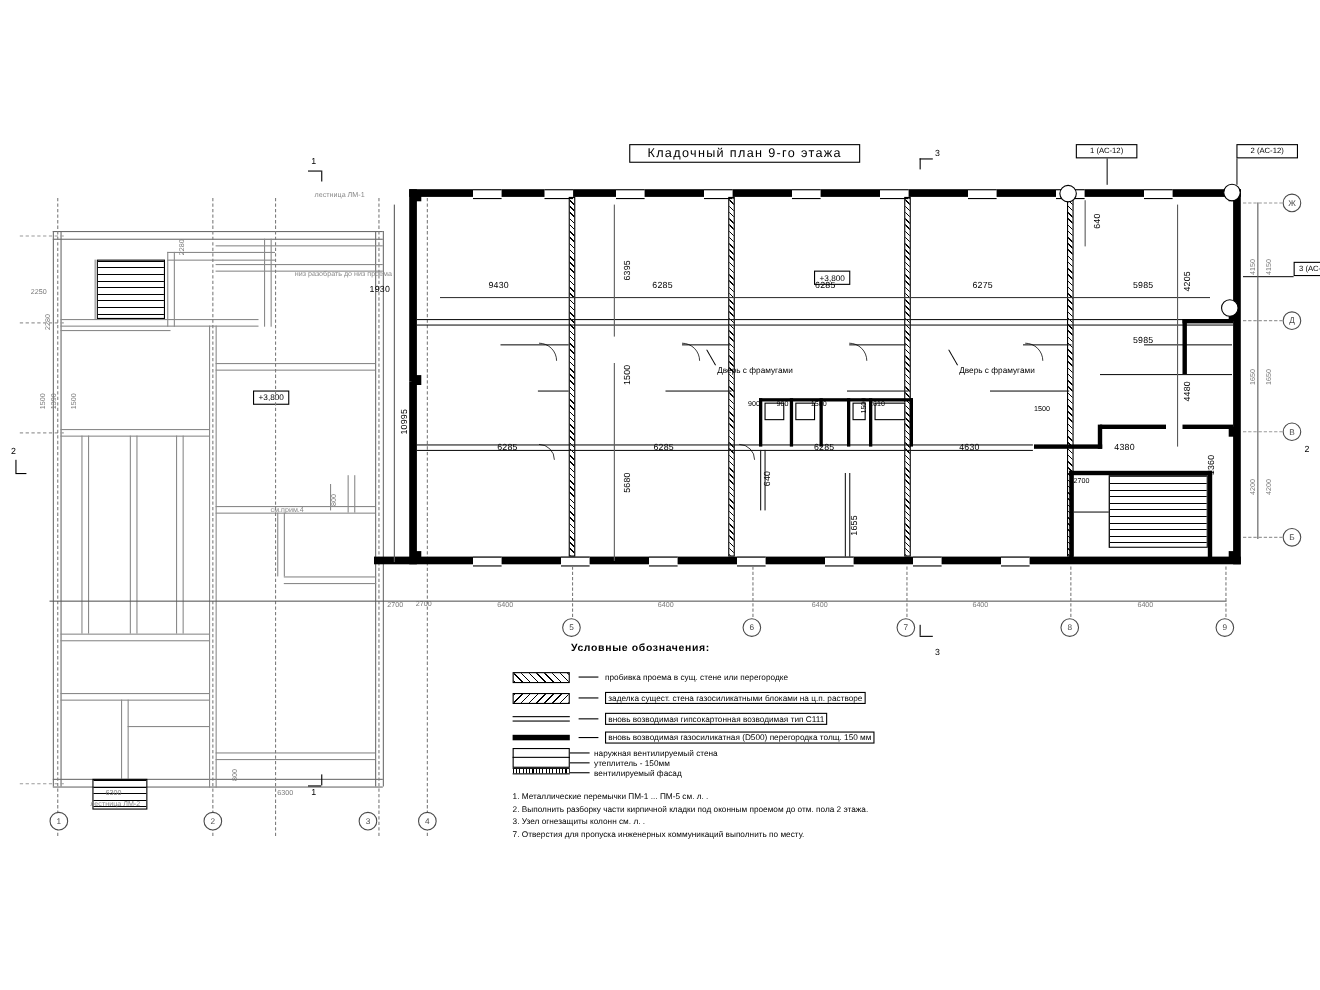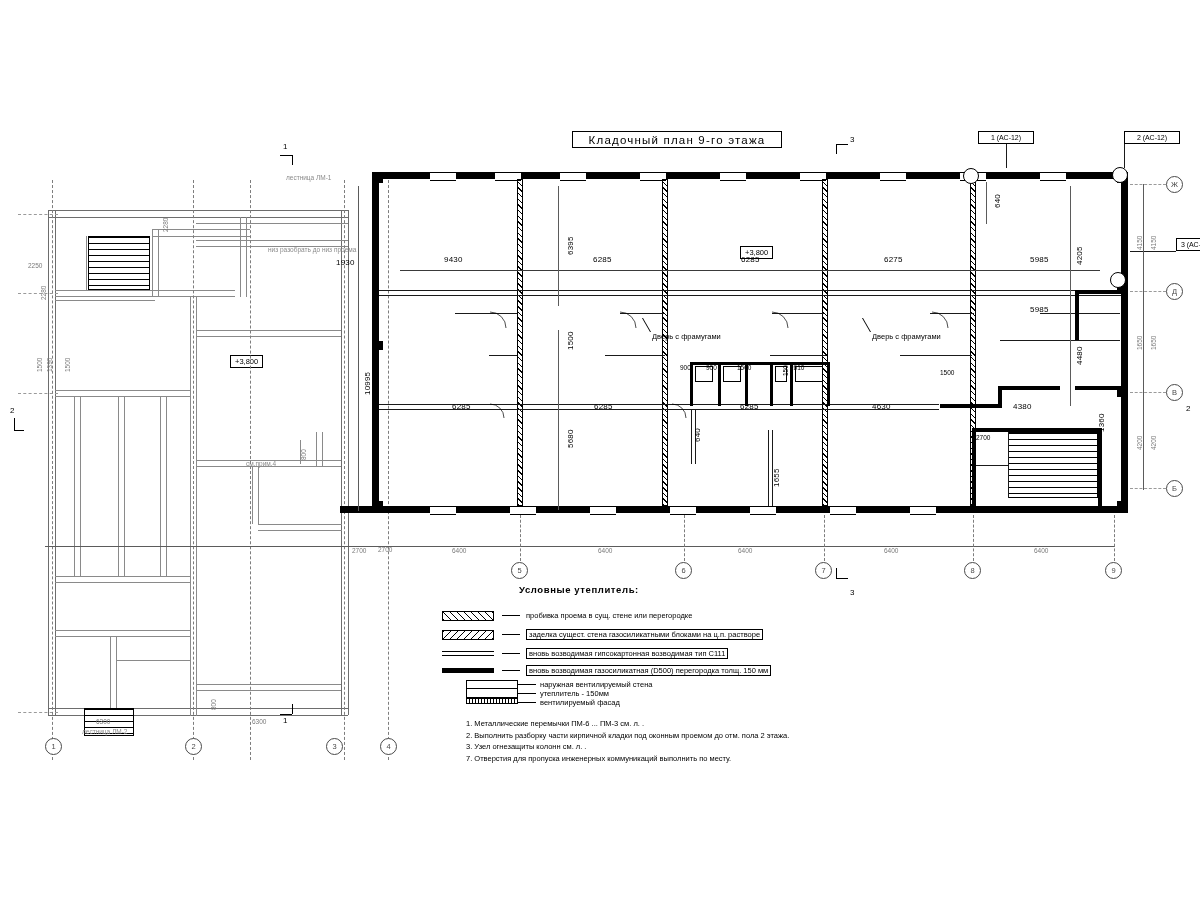--- a/index.html
+++ b/index.html
@@ -173,21 +173,21 @@
   #legend-title {
     position: absolute;
     left: 519px;
     top: 584px;
     font-size: 9.5px;
     font-weight: bold;
     letter-spacing: 0.6px;
   }
   .legend-row {
     position: absolute;
-    left: 442px;
+    left: 466px;
     height: 13px;
     display: flex;
     align-items: center;
   }
   .legend-swatch {
     width: 52px;
     height: 10px;
     box-sizing: border-box;
     border: 1px solid #000;
     margin-right: 8px;
@@ -582,21 +582,21 @@
     <div class="dim-grey" style="left:738px; top:547px;">6400</div>
     <div class="dim-grey" style="left:884px; top:547px;">6400</div>
     <div class="dim-grey" style="left:1034px; top:547px;">6400</div>
     <div class="v-line v-dash" style="left:520px; top:515px; height:46px;"></div>
     <div class="v-line v-dash" style="left:684px; top:515px; height:46px;"></div>
     <div class="v-line v-dash" style="left:824px; top:515px; height:46px;"></div>
     <div class="v-line v-dash" style="left:973px; top:515px; height:46px;"></div>
     <div class="v-line v-dash" style="left:1114px; top:515px; height:46px;"></div>
   </div>
 
-  <div id="legend-title">Условные утеплитель:</div>
+  <div id="legend-title">Условные обозначения:</div>
 
   <div class="legend-row" style="top:609px;">
     <div class="legend-swatch sw-hatch-a"></div>
     <div class="legend-dash"></div>
     <div class="legend-label">пробивка проема  в сущ. стене  или перегородке</div>
   </div>
 
   <div class="legend-row" style="top:628px;">
     <div class="legend-swatch sw-hatch-b"></div>
     <div class="legend-dash"></div>
@@ -623,19 +623,19 @@
          border-top:1px solid #000; border-bottom:1px solid #000; box-sizing:border-box;"></div>
     <div class="abs" style="left:518px; top:684px; width:18px; height:0; border-top:1px solid #000;"></div>
     <div class="abs" style="left:518px; top:693px; width:18px; height:0; border-top:1px solid #000;"></div>
     <div class="abs" style="left:518px; top:702px; width:18px; height:0; border-top:1px solid #000;"></div>
     <div class="legend-label abs" style="left:540px; top:680px;">наружная вентилируемый стена</div>
     <div class="legend-label abs" style="left:540px; top:689px;">утеплитель - 150мм</div>
     <div class="legend-label abs" style="left:540px; top:698px;">вентилируемый фасад</div>
   </div>
 
   <div class="notes-list">
-    <div>1. Металлические перемычки  ПМ-6 ... ПМ-3  см. л. .</div>
+    <div>1. Металлические перемычки  ПМ-1 ... ПМ-5  см. л. .</div>
     <div>2. Выполнить разборку части кирпичной кладки под оконным проемом до отм. пола 2 этажа.</div>
     <div>3. Узел огнезащиты колонн см. л. .</div>
     <div>7. Отверстия для пропуска инженерных коммуникаций выполнить по месту.</div>
   </div>
 
 </div>
 
 </body></html>

